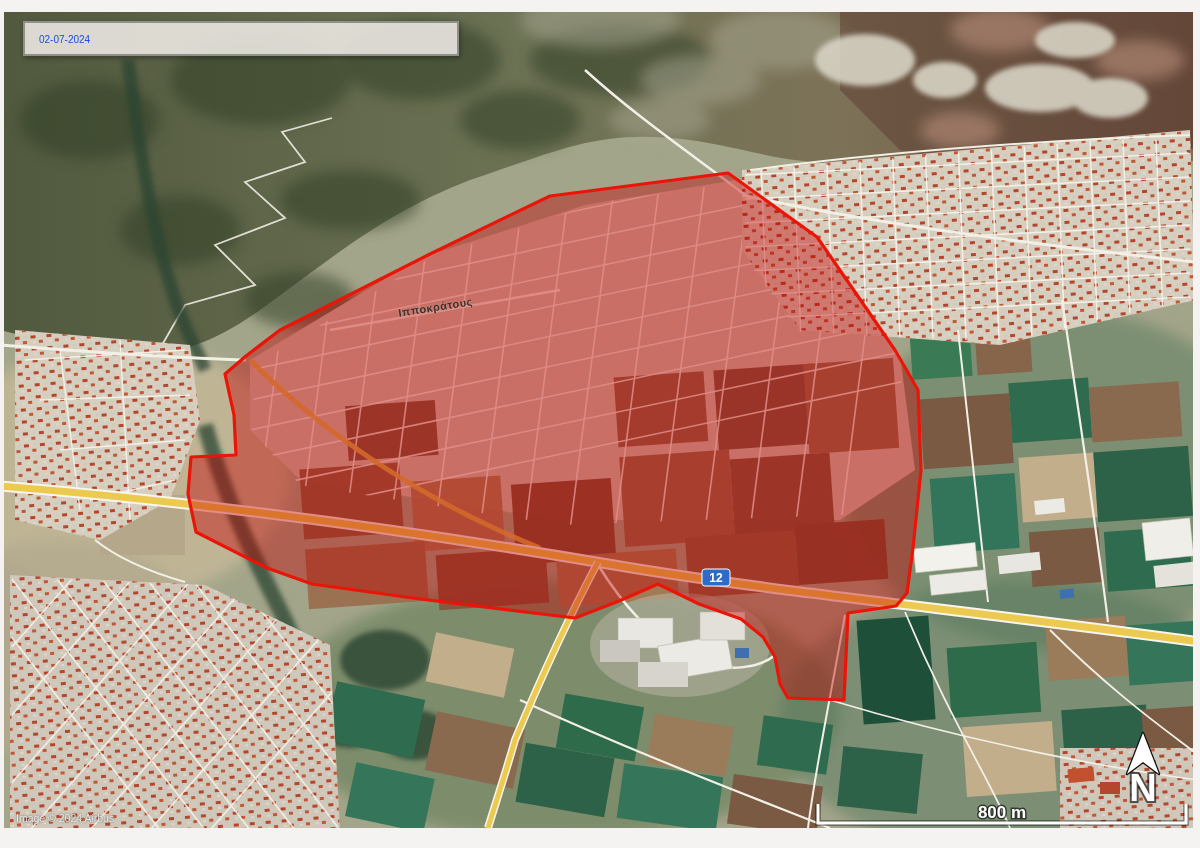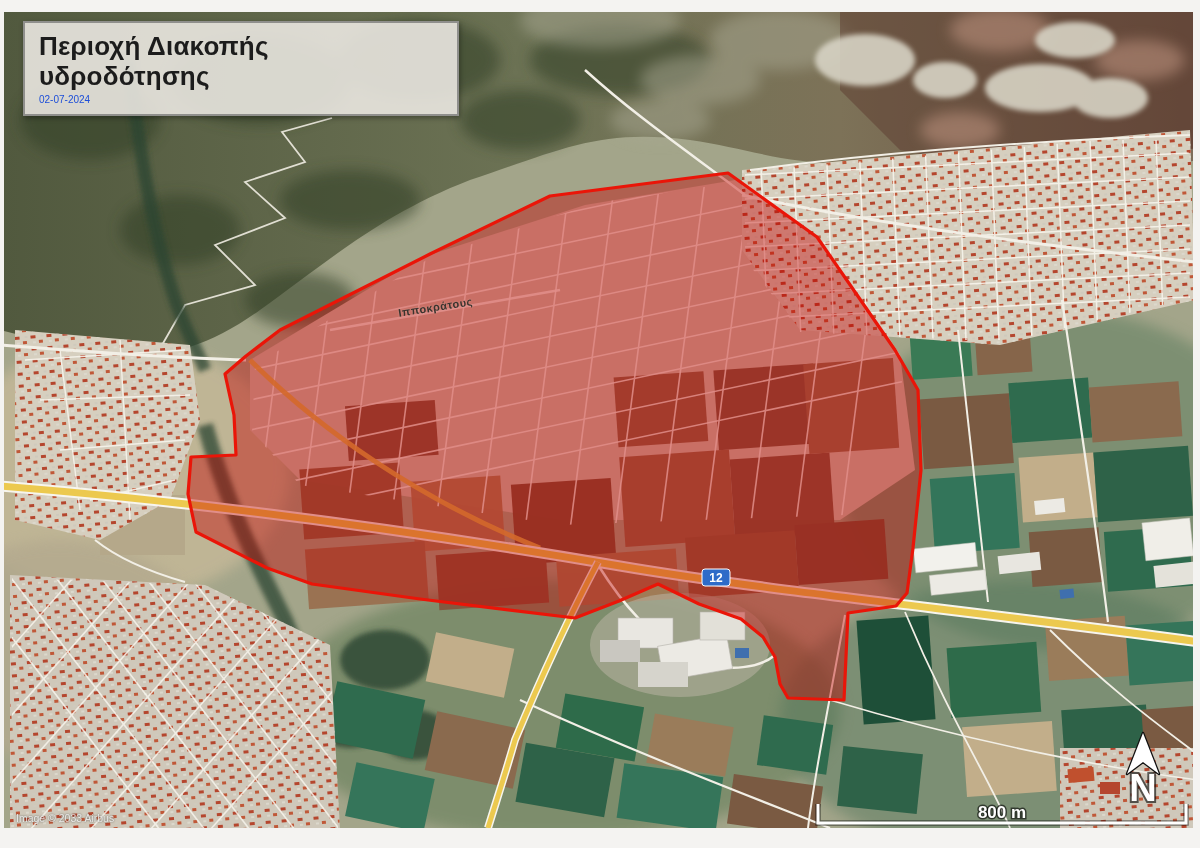--- a/index.html
+++ b/index.html
@@ -327,21 +327,20 @@
     <text class="outline-text" x="1002" y="818" text-anchor="middle" font-size="17" font-weight="bold" fill="#ffffff" stroke-width="3">800 m</text>
   </g>
 
   <g>
     <polygon points="1143,733 1127,774 1143,762 1159,774" fill="#ffffff" stroke="#111111" stroke-width="2.5" stroke-linejoin="round" paint-order="stroke"></polygon>
     <text class="outline-text" x="1143" y="801" text-anchor="middle" font-size="38" font-weight="bold" fill="#ffffff" stroke-width="4" font-family="Liberation Serif, serif">N</text>
   </g>
 </svg>
 
   <div class="title-box">
-    <h1>Περιοχή Διακοπής υδροδότησης</h1>
     <div class="date">02-07-2024</div>
   </div>
 
   <div class="street-label">Ιπποκράτους</div>
 
-  <div class="ge-attr">Image © 2033 Airbus</div>
+  <div class="ge-attr">Image © 2024 Airbus</div>
 
 </div>
 
 </body></html>

